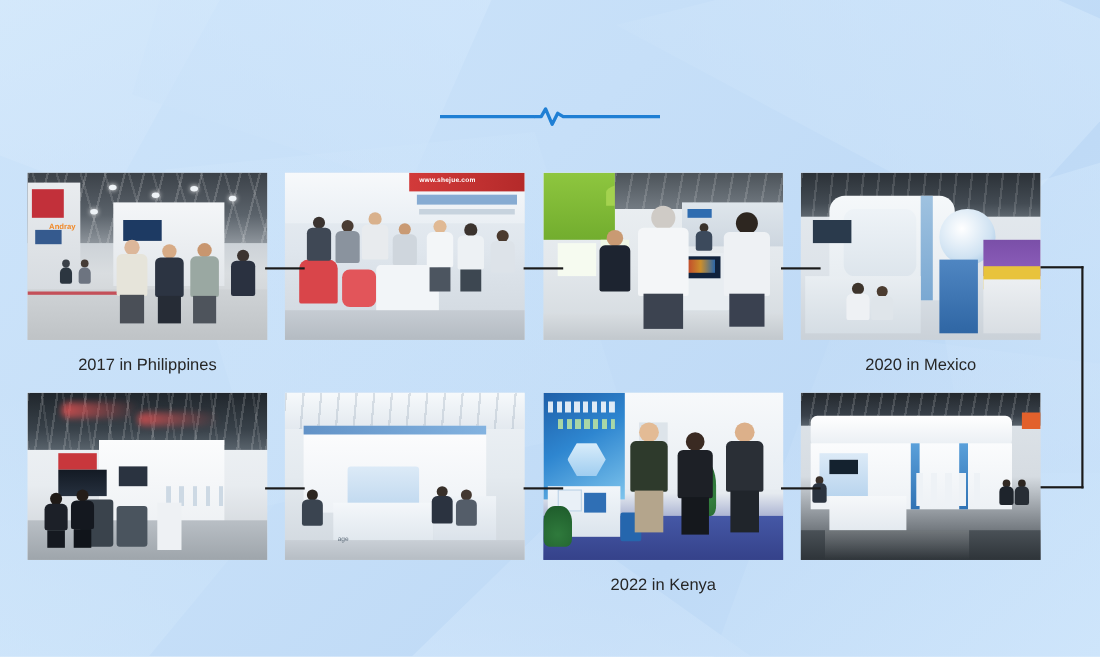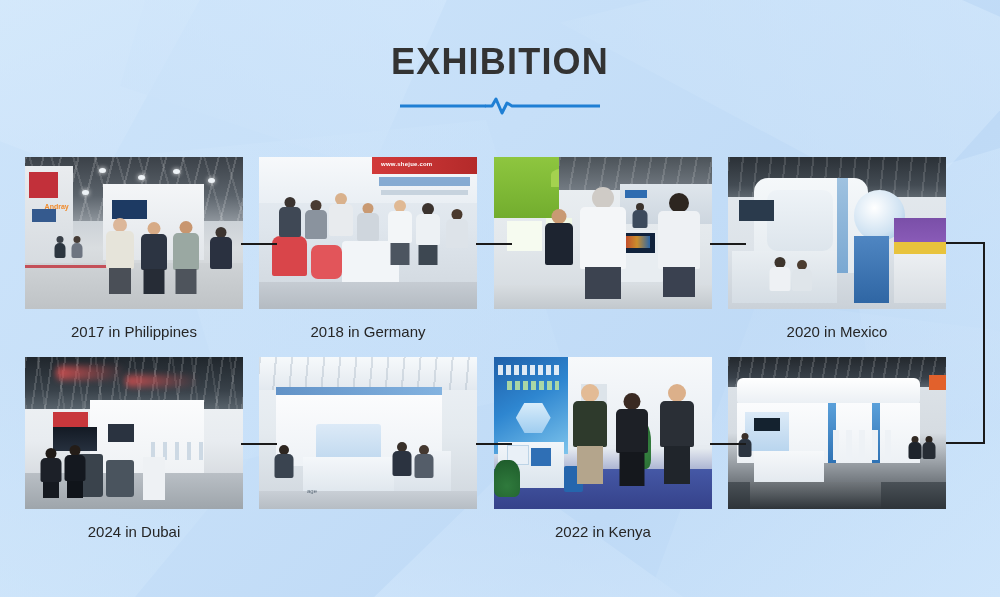--- a/index.html
+++ b/index.html
@@ -275,23 +275,20 @@
     <div class="facet f1"></div>
     <div class="facet f2"></div>
     <div class="facet f3"></div>
     <div class="facet f4"></div>
     <div class="facet f5"></div>
     <div class="facet f6"></div>
     <div class="facet f7"></div>
     <div class="facet f8"></div>
   </div>
 
-  <div class="title-wrap">
-    <div class="title">EXHIBITION</div>
-  </div>
 
   <svg class="rule" viewBox="0 0 200 20">
     <line x1="0" y1="10" x2="86" y2="10" stroke="#1f7fd4" stroke-width="3"></line>
     <polyline points="86,10 92,10 96,3 102,17 107,7 112,10 200,10" fill="none" stroke="#1f7fd4" stroke-width="3" stroke-linejoin="round" stroke-linecap="round"></polyline>
   </svg>
 
   <div class="row row1">
 
     <div class="cell c0">
       <div class="photo p1">
@@ -378,21 +375,20 @@
         <div class="per" style="left:71%;top:30%;width:13%;height:48%">
           <div class="hd" style="top:0;width:12px;height:12px;background:#3b332e"></div>
           <div class="bd" style="top:11px;width:24px;height:31px;background:#edf1f4"></div>
           <div class="lg" style="top:42px;width:19px;height:20px;background:#3d4751"></div>
         </div>
         <div class="per" style="left:85%;top:34%;width:12%;height:44%">
           <div class="hd" style="top:0;width:11px;height:11px;background:#4a3a2e"></div>
           <div class="bd" style="top:10px;width:22px;height:29px;background:#dde3e9"></div>
         </div>
       </div>
-      <div class="cap">2018 in Germany</div>
     </div>
 
     <div class="cell c2">
       <div class="photo p3">
         <div class="ly greenwall"></div>
           <div class="ly greenarch"></div>
         <div class="ly darkceil"></div>
           <div class="ly darkceil2"></div>
         <div class="ly litepanel"></div>
           <div class="ly litepanel2"></div>
@@ -475,21 +471,20 @@
           <div class="hd" style="top:0;width:11px;height:11px;background:#1f1a17"></div>
           <div class="bd" style="top:10px;width:21px;height:24px;background:#1c2028"></div>
           <div class="lg" style="top:34px;width:16px;height:16px;background:#151920"></div>
         </div>
         <div class="per" style="left:17%;top:58%;width:12%;height:40%">
           <div class="hd" style="top:0;width:11px;height:11px;background:#241d18"></div>
           <div class="bd" style="top:10px;width:21px;height:26px;background:#14181f"></div>
           <div class="lg" style="top:36px;width:16px;height:17px;background:#10141a"></div>
         </div>
       </div>
-      <div class="cap">2024 in Dubai</div>
     </div>
 
     <div class="cell c1">
       <div class="photo p6">
         <div class="ly ceil"></div>
           <div class="ly ceil2"></div>
         <div class="ly wall"></div>
           <div class="ly bluestrip"></div>
         <div class="ly bluebox"></div>
         <div class="ly counter"></div>

